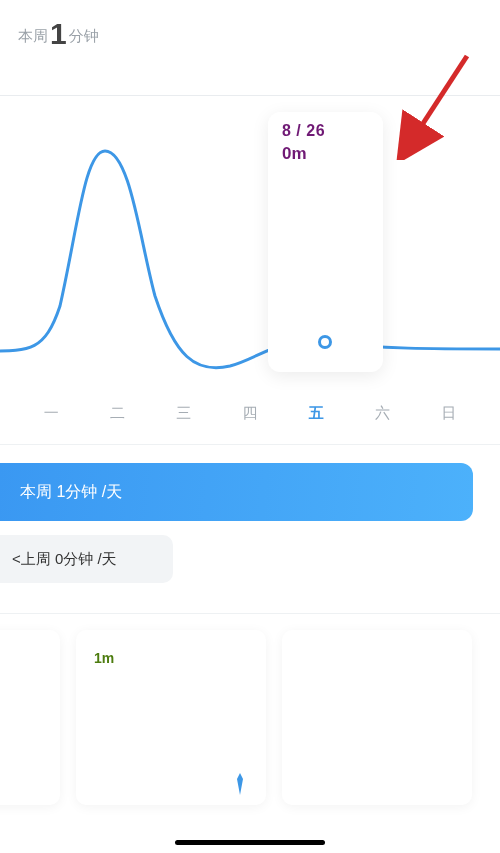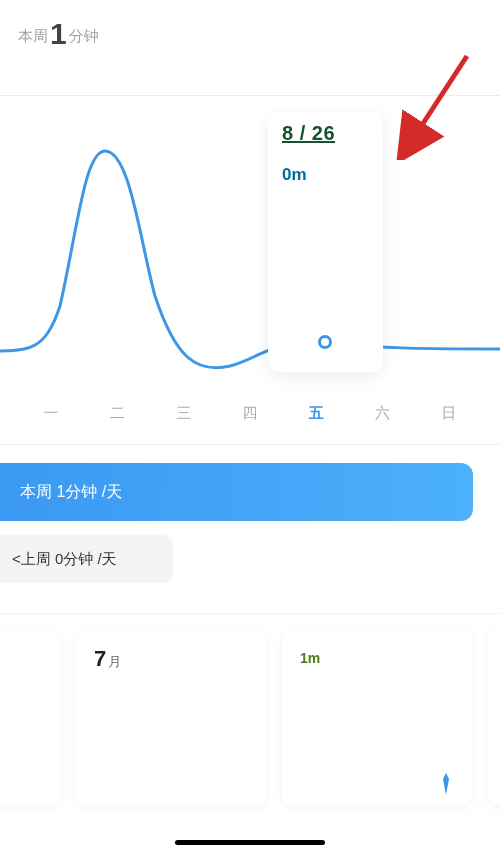--- a/index.html
+++ b/index.html
@@ -20,22 +20,22 @@
     position: absolute;
     top: 16px;
     left: 268px;
     width: 115px;
     height: 260px;
     background: #ffffff;
     border-radius: 12px;
     box-shadow: 0 4px 18px rgba(0,0,0,0.08);
     padding: 10px 14px;
   }
-  .tip-date { color: #14532d; font-weight: 700; font-size: 20px; letter-spacing: 0.5px; text-decoration: underline; }
-  .tip-val  { color: #0369a1; font-weight: 700; font-size: 17px; margin-top: 20px; }
+  .tip-date { color: #701a75; font-weight: 700; font-size: 16px; letter-spacing: 0.5px; }
+  .tip-val  { color: #701a75; font-weight: 700; font-size: 17px; margin-top: 4px; }
 
   .dot {
     position: absolute;
     width: 14px; height: 14px; border-radius: 50%;
     background: #fff; border: 3px solid #3d97e6;
     top: 239px; left: 318px;
   }
 
   
   .days { display: flex; justify-content: space-between; padding: 0 18px; margin-top: 4px; height: 26px; align-items: center; }
@@ -162,26 +162,20 @@
 <div class="rule3"></div>
 
 <div class="months">
   <div class="month-card">
     <div class="month-num">
       <small></small>
     </div>
     <div class="month-sub"></div>
   </div>
 
-  <div class="month-card">
-    <div class="month-num">
-      <span>7</span><small>月</small>
-    </div>
-    <div class="month-sub"></div>
-  </div>
 
   <div class="month-card">
     <div class="month-sub">1m</div>
     <div class="spark">
       <svg viewBox="0 0 8 22">
           <path d="M4 22 L1 6 L4 0 L7 6 Z" fill="#3d97e6"></path>
         </svg>
     </div>
   </div>
 

